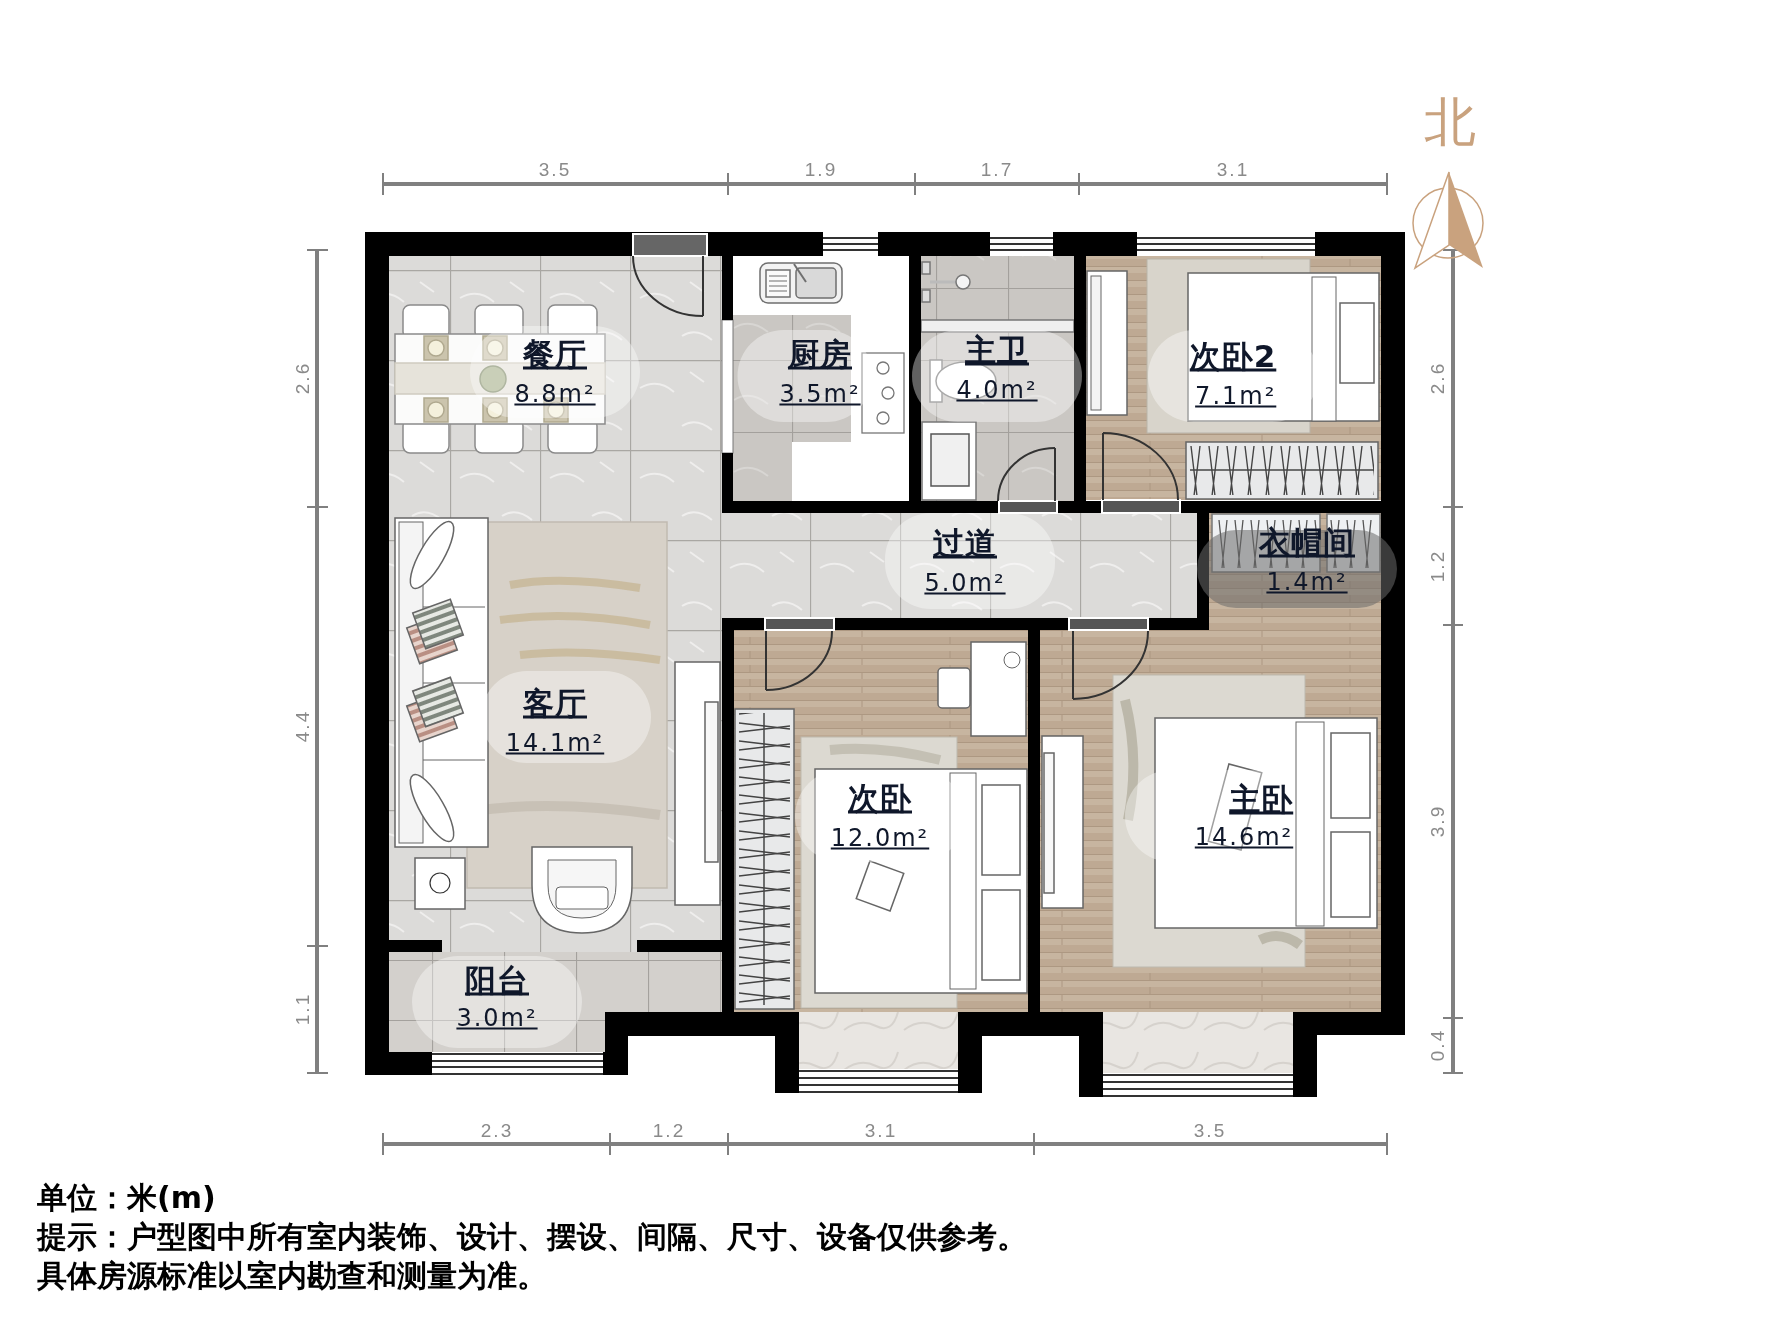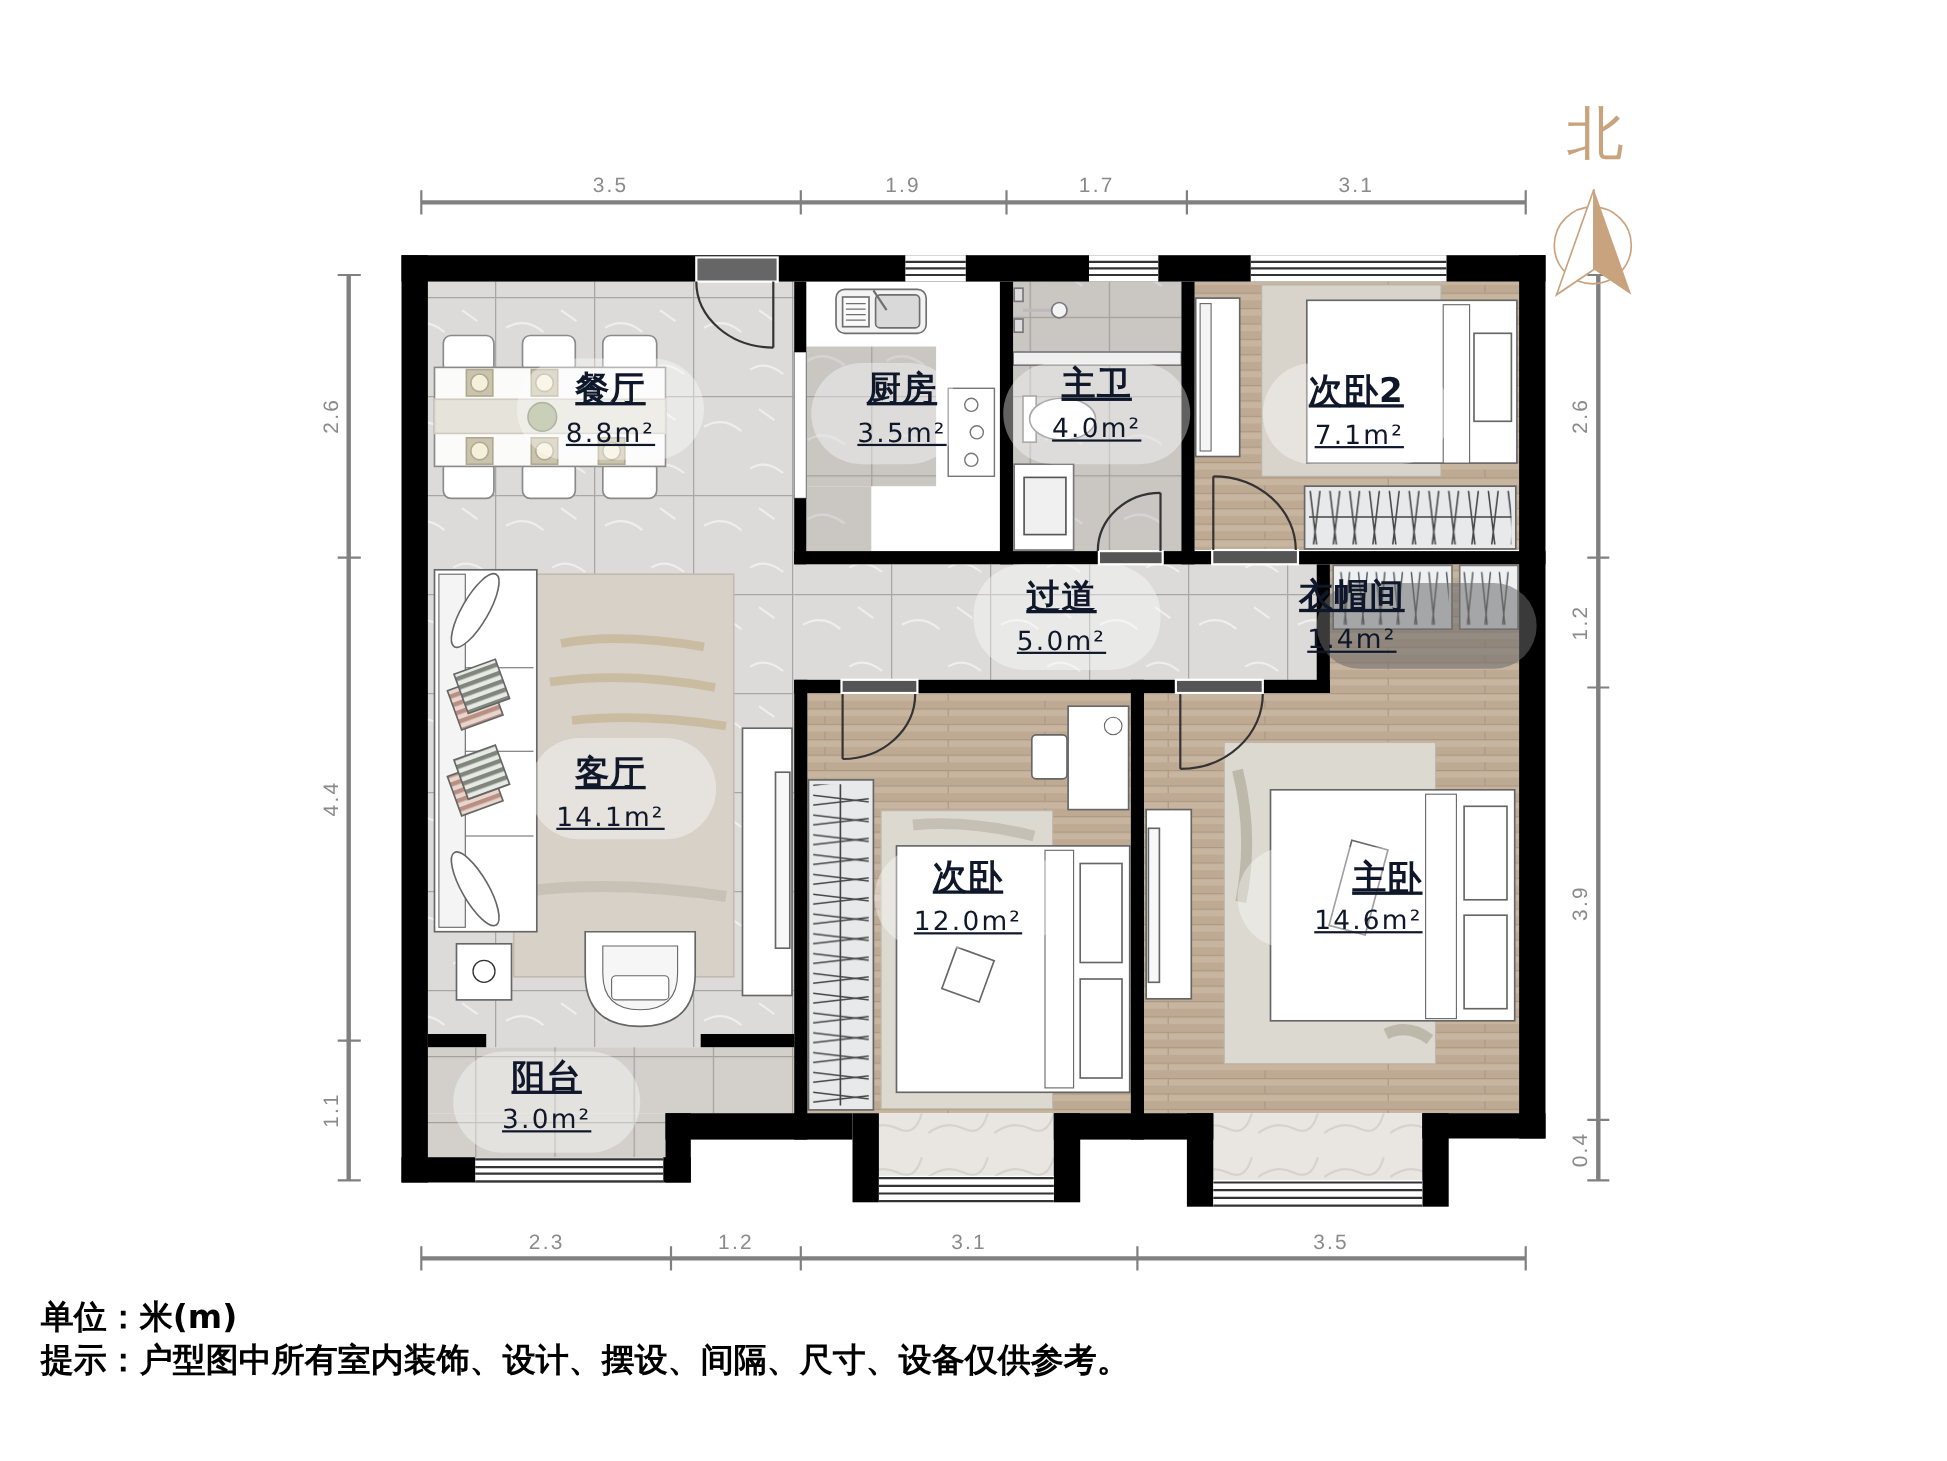--- a/index.html
+++ b/index.html
@@ -364,21 +364,21 @@
     <div class="room-area" style="margin-top:12px;">4.0m²</div>
   </div>
   <div class="room-label" style="left:1233px; top:374px;">
     <div class="room-name">次卧2</div>
     <div class="room-area" style="margin-top:12px;text-align:right;">7.1m²</div>
   </div>
   <div class="room-label" style="left:965px; top:561px;">
     <div class="room-name">过道</div>
     <div class="room-area" style="margin-top:12px;">5.0m²</div>
   </div>
-  <div class="room-label" style="left:1229px; top:560px;">
+  <div class="room-label" style="left:1307px; top:560px;">
     <div class="room-name">衣帽间</div>
     <div class="room-area" style="margin-top:12px;">1.4m²</div>
   </div>
   <div class="room-label" style="left:555px; top:721px;">
     <div class="room-name">客厅</div>
     <div class="room-area" style="margin-top:12px;text-align:right;">14.1m²</div>
   </div>
   <div class="room-label" style="left:880px; top:816px;">
     <div class="room-name">次卧</div>
     <div class="room-area" style="margin-top:12px;">12.0m²</div>
@@ -389,13 +389,14 @@
   </div>
   <div class="room-label" style="left:497px; top:997px;">
     <div class="room-name">阳台</div>
     <div class="room-area" style="margin-top:10px;">3.0m²</div>
   </div>
 </div>
 
 <div class="notes">
   <div>单位：米(m)</div>
   <div>提示：户型图中所有室内装饰、设计、摆设、间隔、尺寸、设备仅供参考。</div>
+  <div>具体房源标准以室内勘查和测量为准。</div>
 </div>
 
 </body></html>

